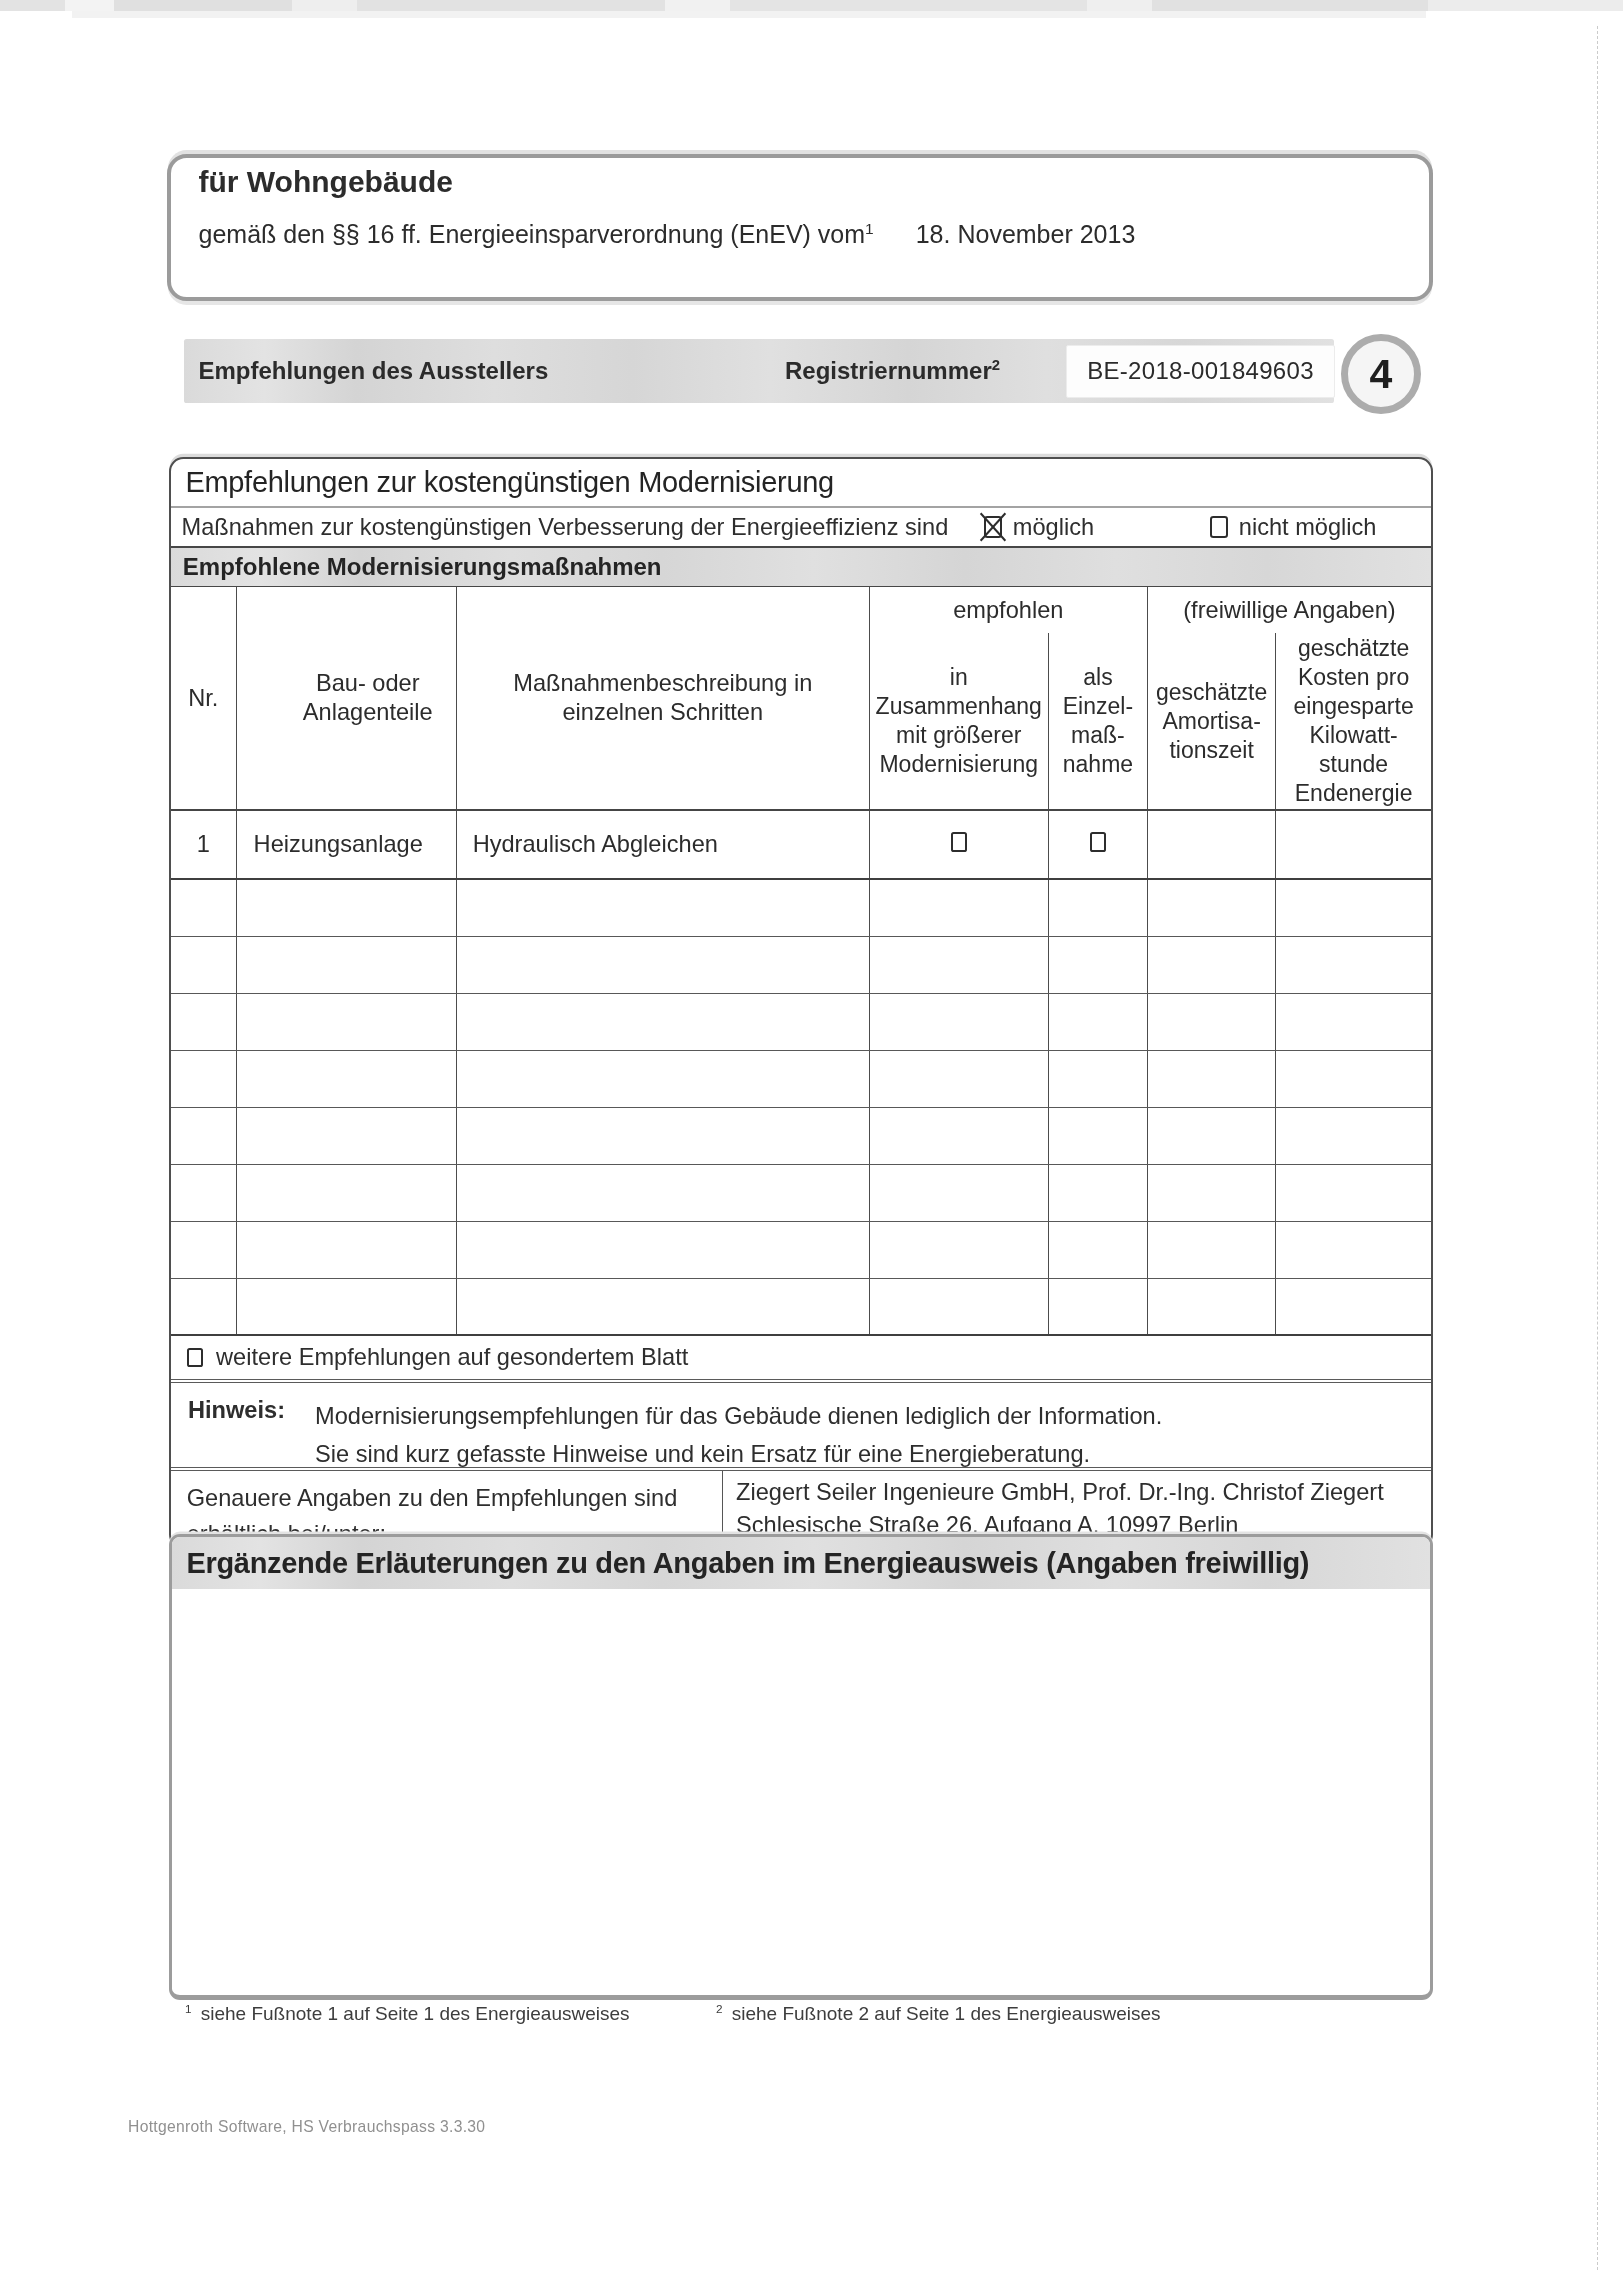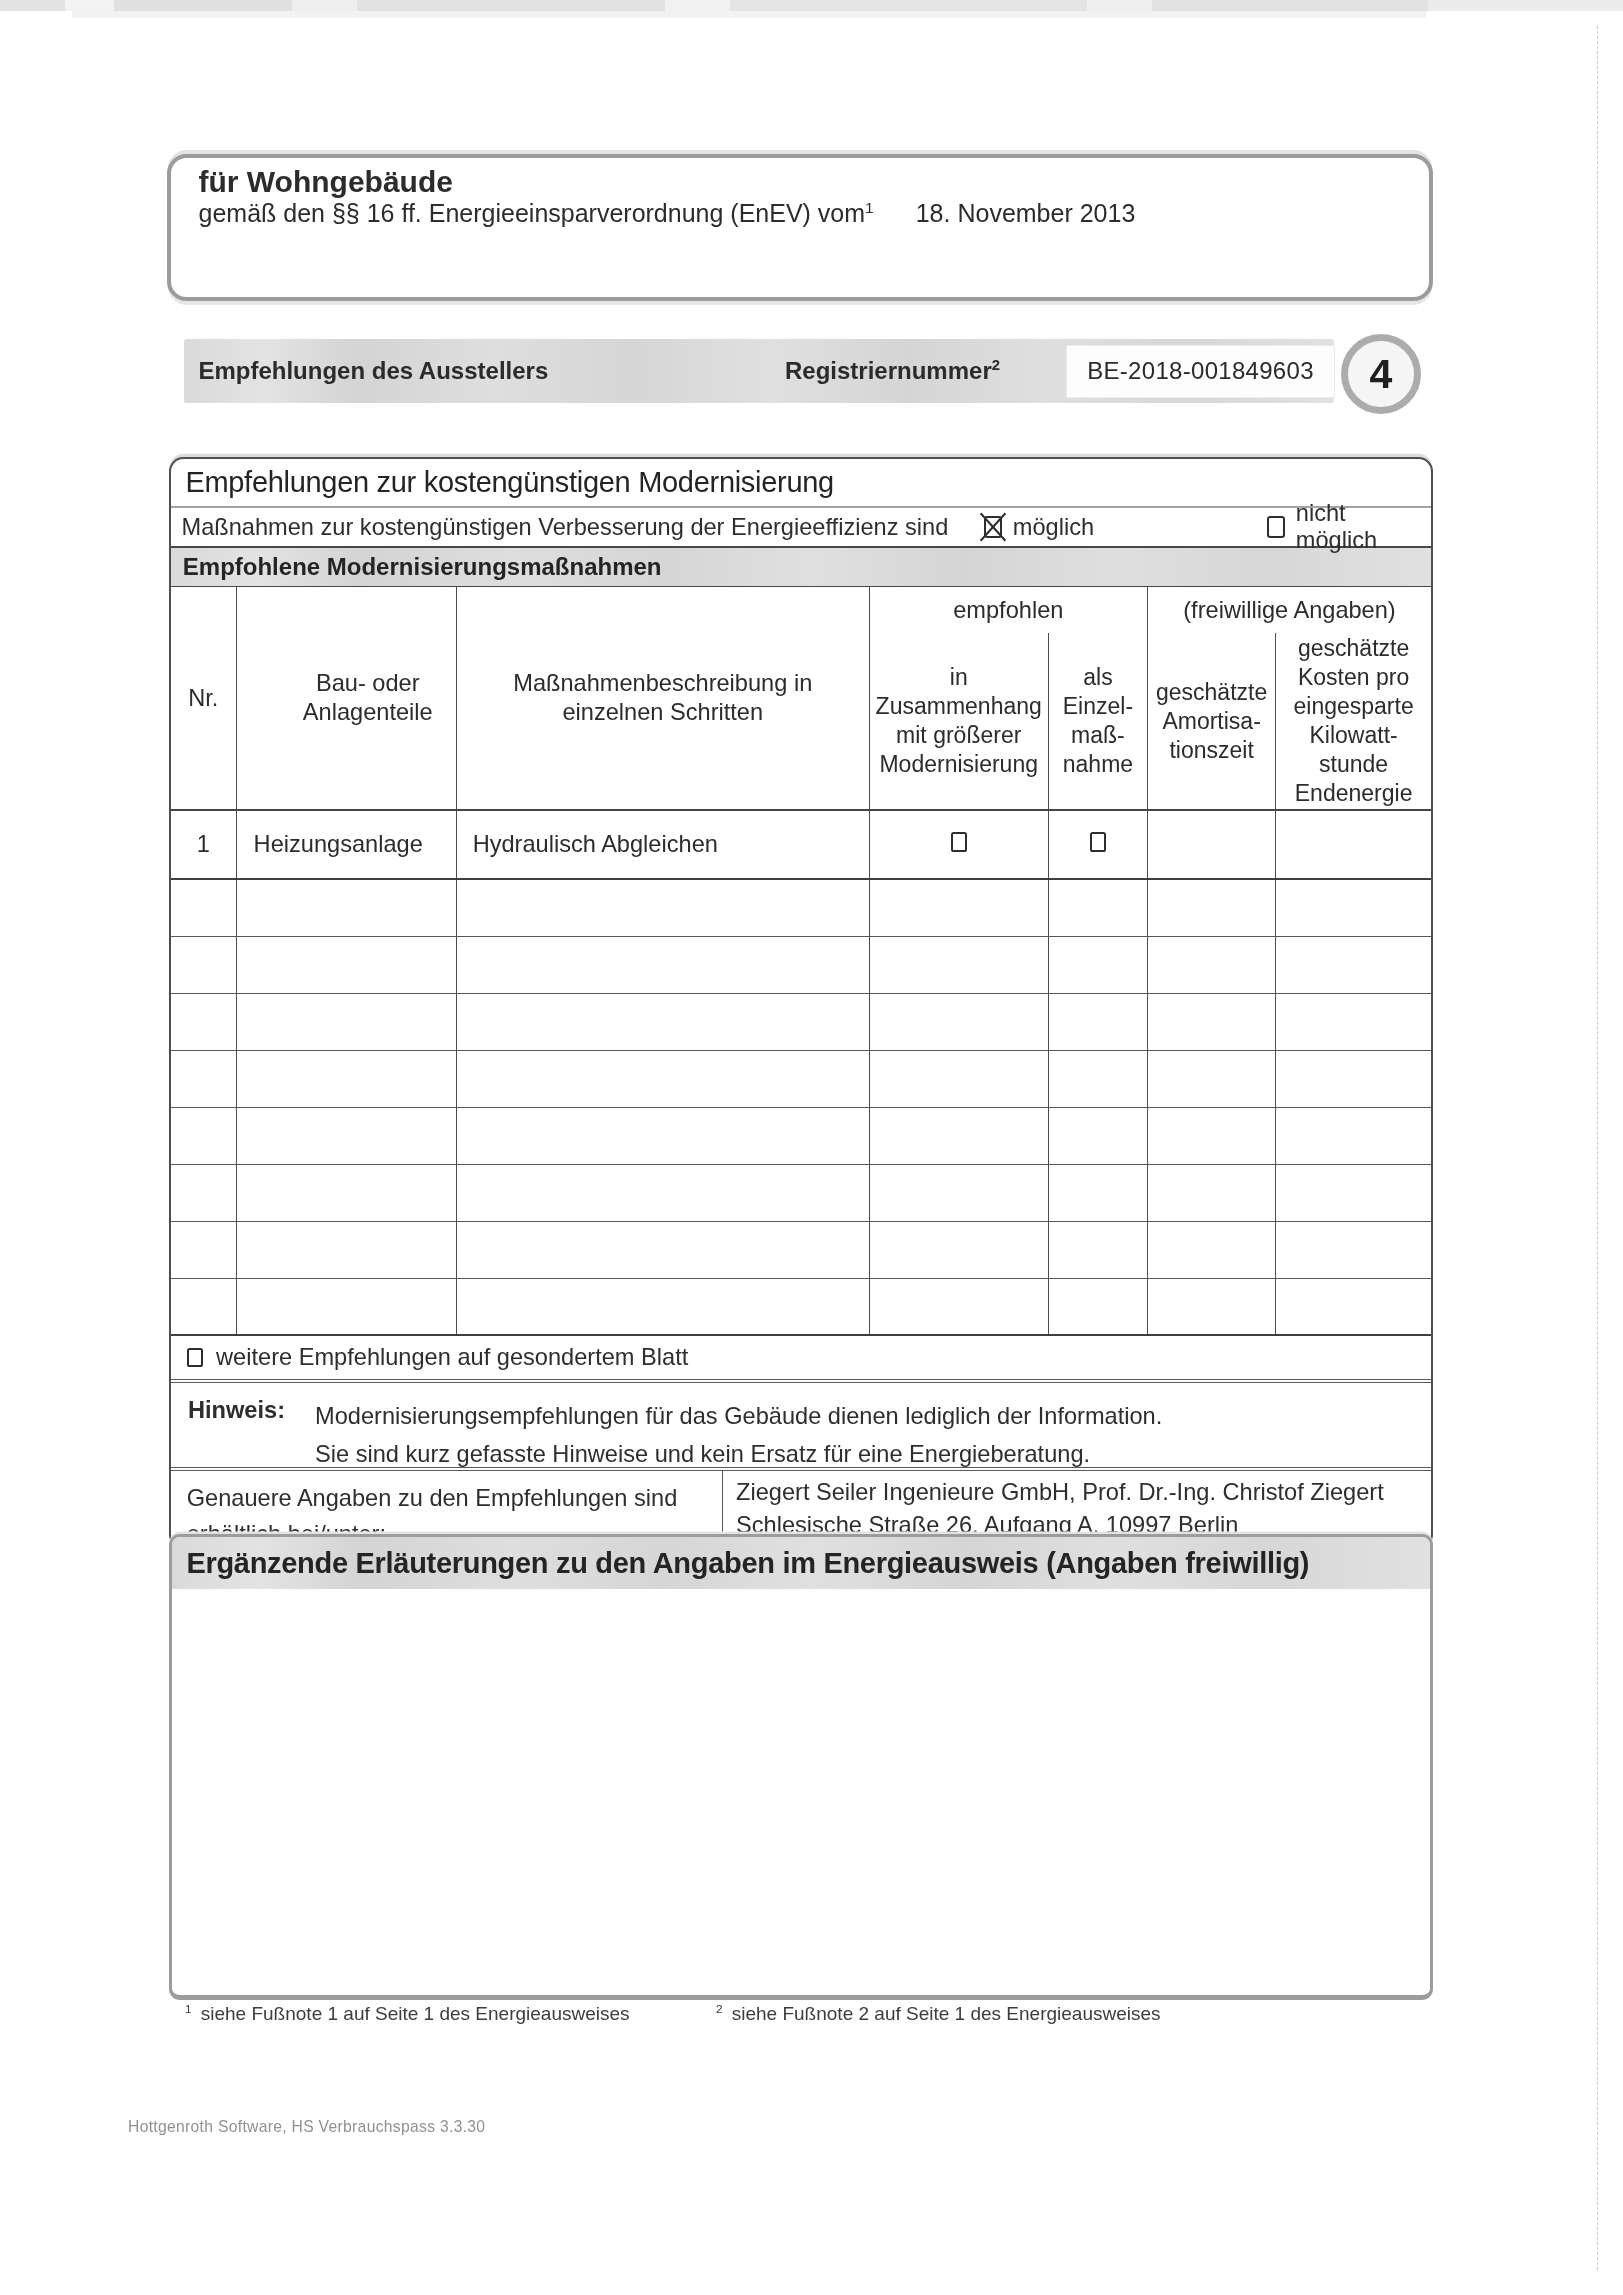--- a/index.html
+++ b/index.html
@@ -35,21 +35,21 @@
     position:absolute;left:167px;top:154px;width:1266px;height:147px;
     box-sizing:border-box;border:4.6px solid #9b9b9b;border-radius:19.6px;background:#fff;
     box-shadow:0 -4.6px 0 -0.7px #e2e2e2, 0 4.6px 0 -0.7px #e6e6e6;
     padding:6.5px 0 0 27.5px;
   }
   .header-title-line{display:flex;align-items:baseline;gap:22px;}
   .header-title{
     font-size:82px;font-weight:bold;letter-spacing:-2.6px;color:#3a3a3a;line-height:1.05;white-space:nowrap;
   }
   .header-title-suffix{font-size:30px;font-weight:bold;color:#2c2c2c;white-space:nowrap;}
-  .header-law-line{margin-top:0;font-size:25px;color:#2c2c2c;display:flex;align-items:baseline;}
+  .header-law-line{margin-top:21px;font-size:25px;color:#2c2c2c;display:flex;align-items:baseline;}
   .header-law-date{margin-left:42px;}
 
   
   .meta-bar{
     position:absolute;left:184px;top:339px;width:1150px;height:64px;
     border-radius:2.6px;display:flex;align-items:center;
   }
   .meta-label{font-size:24px;font-weight:bold;color:#2b2b2b;margin-left:14.4px;}
   .registry-label{position:absolute;left:601px;font-size:24px;font-weight:bold;color:#2b2b2b;}
   .registry-box{
@@ -75,21 +75,21 @@
   .box1-title{
     height:47px;border-bottom:2px solid #a3a3a3;
     display:flex;align-items:center;padding-left:14.4px;
     font-size:29px;font-weight:normal;color:#242424;letter-spacing:-0.3px;
   }
   .feas-row{
     position:relative;height:38px;border-bottom:2px solid #474747;
     display:flex;align-items:center;padding-left:10.5px;font-size:23.6px;background:#fff;
   }
   .feas-opt1{position:absolute;left:813px;display:flex;align-items:center;gap:10.5px;}
-  .feas-opt2{position:absolute;left:1096px;display:flex;align-items:center;gap:10.5px;}
+  .feas-opt2{position:absolute;left:1039px;display:flex;align-items:center;gap:10.5px;}
   .subheader-row{
     height:38px;border-bottom:1.3px solid #474747;
     display:flex;align-items:center;padding-left:11.8px;
     font-size:24px;font-weight:bold;color:#242424;
   }
 
   
   .cb{
     display:inline-block;box-sizing:border-box;width:18.3px;height:21.6px;
     border:2px solid #2d2d2d;border-radius:3.3px;position:relative;background:#fff;flex:none;

